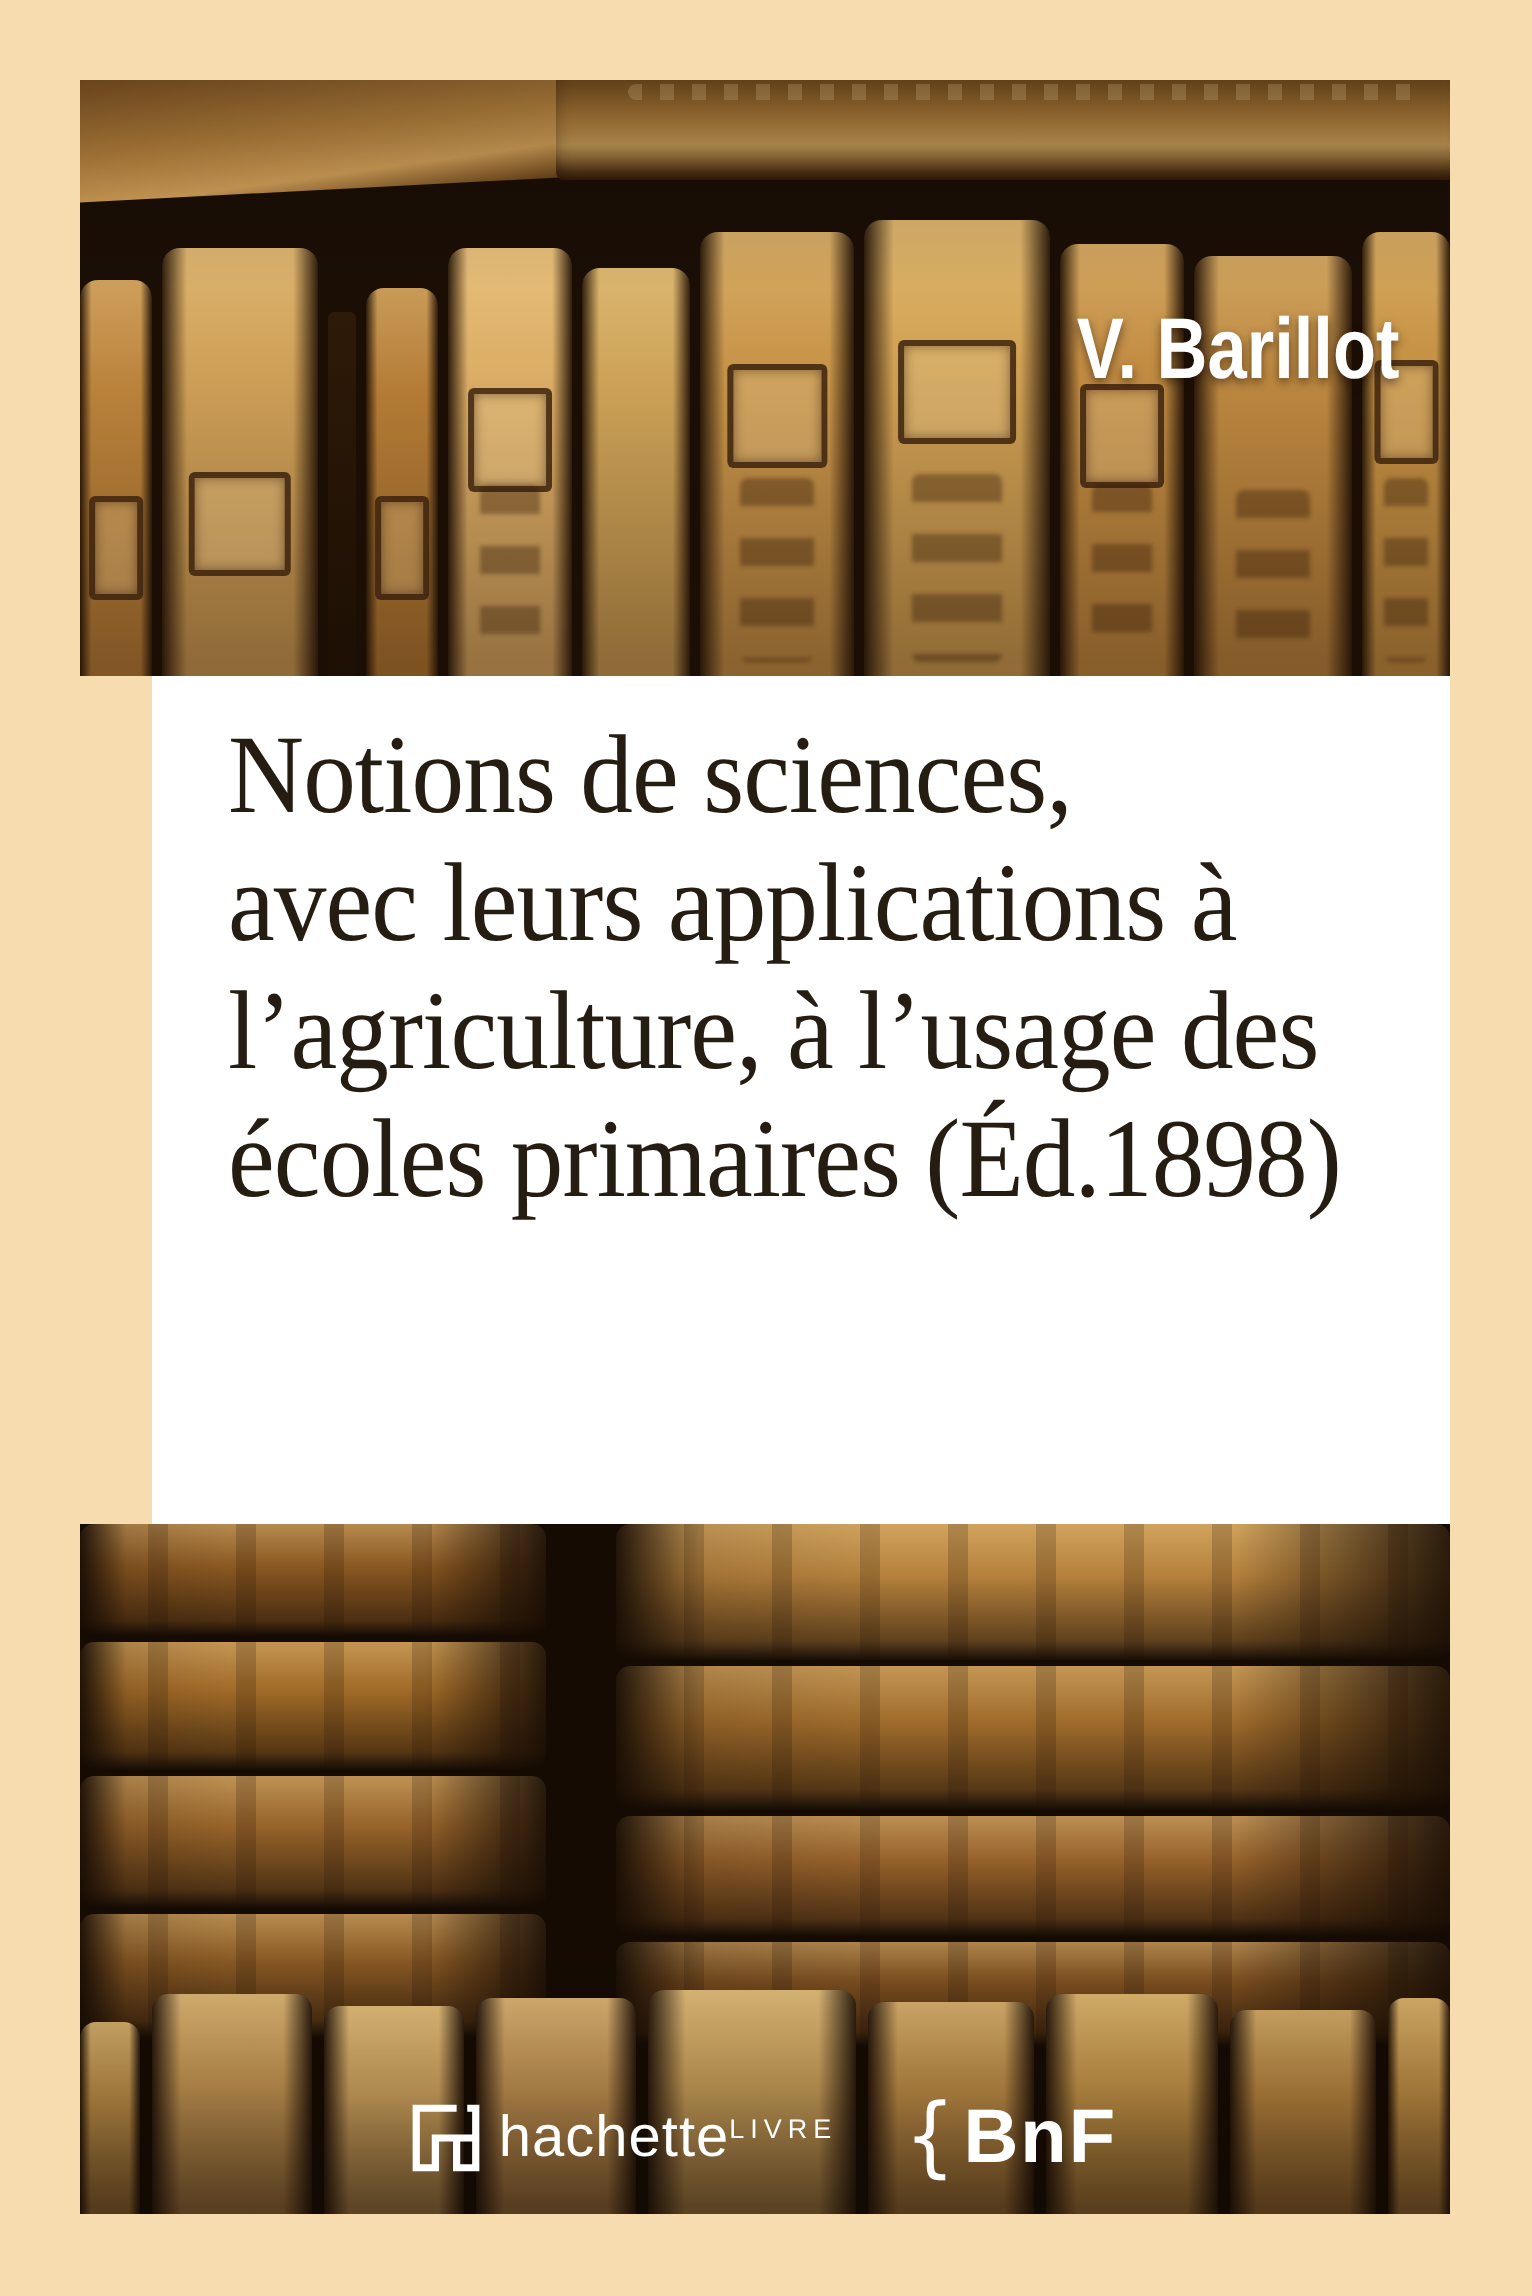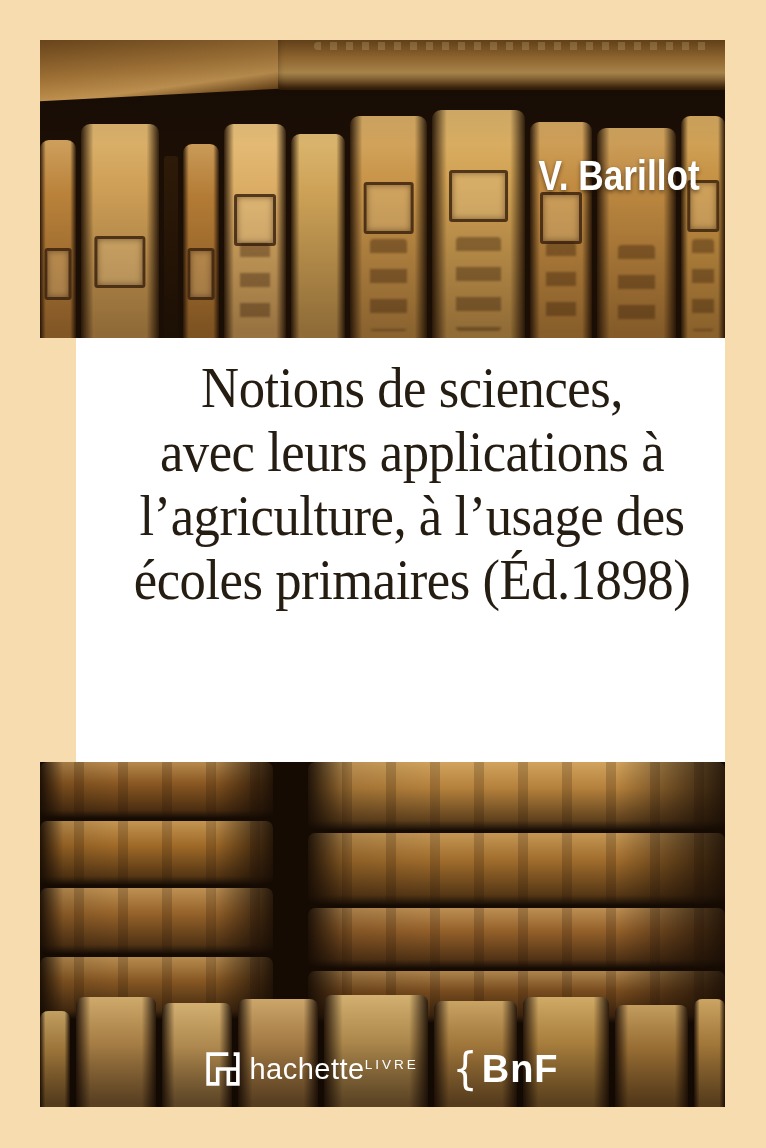--- a/index.html
+++ b/index.html
@@ -81,21 +81,21 @@
     color:var(--logo-white,#fff);
     font-weight:700;font-size:43px;line-height:1.1;letter-spacing:0;
     transform:scaleX(.82);transform-origin:right center;
     text-shadow:0 2px 5px rgba(30,15,4,.55);
     white-space:nowrap;
   }
 
   
   .title-band{
     height:424px;flex:none;background:var(--band-white,#fff);
-    box-sizing:border-box;padding:18px 15px 0 0;text-align:center;position:relative;margin-left:36px;
+    box-sizing:border-box;padding:18px 15px 0 0;text-align:left;position:relative;margin-left:36px;
   }
   .book-title{
     margin:0;font-family:"Liberation Serif","DejaVu Serif",serif;font-weight:400;
     font-size:56px;line-height:64px;letter-spacing:-.5px;
     color:var(--title-text,#251c12);
     transform:scaleX(.94);transform-origin:right top;
   }
   .book-title span{display:block;white-space:nowrap;}
 
   

